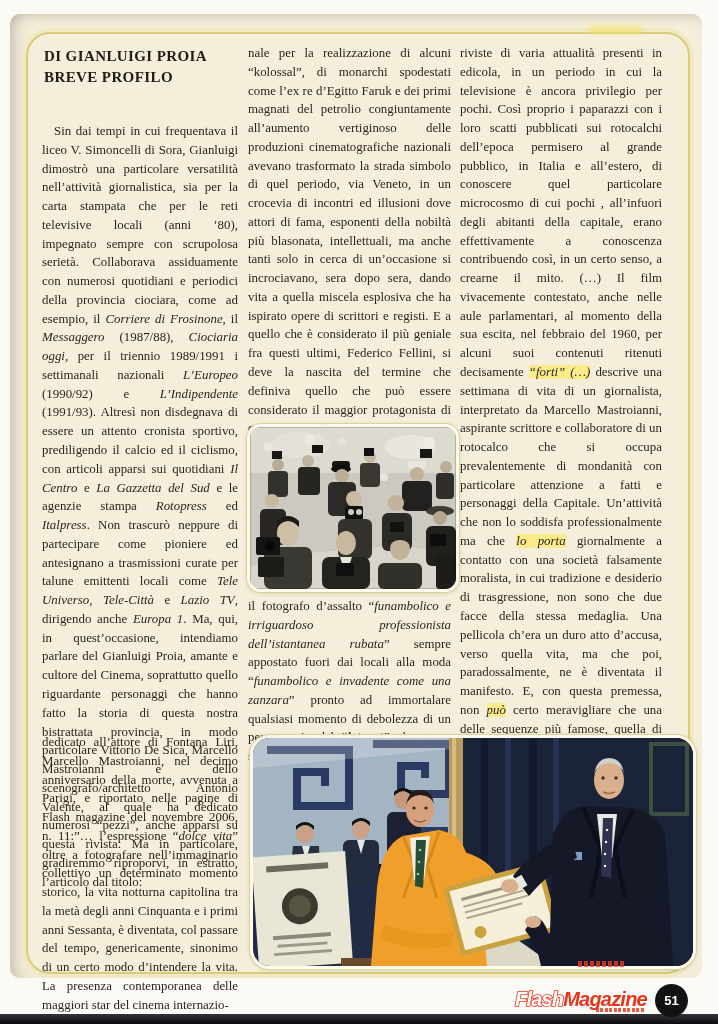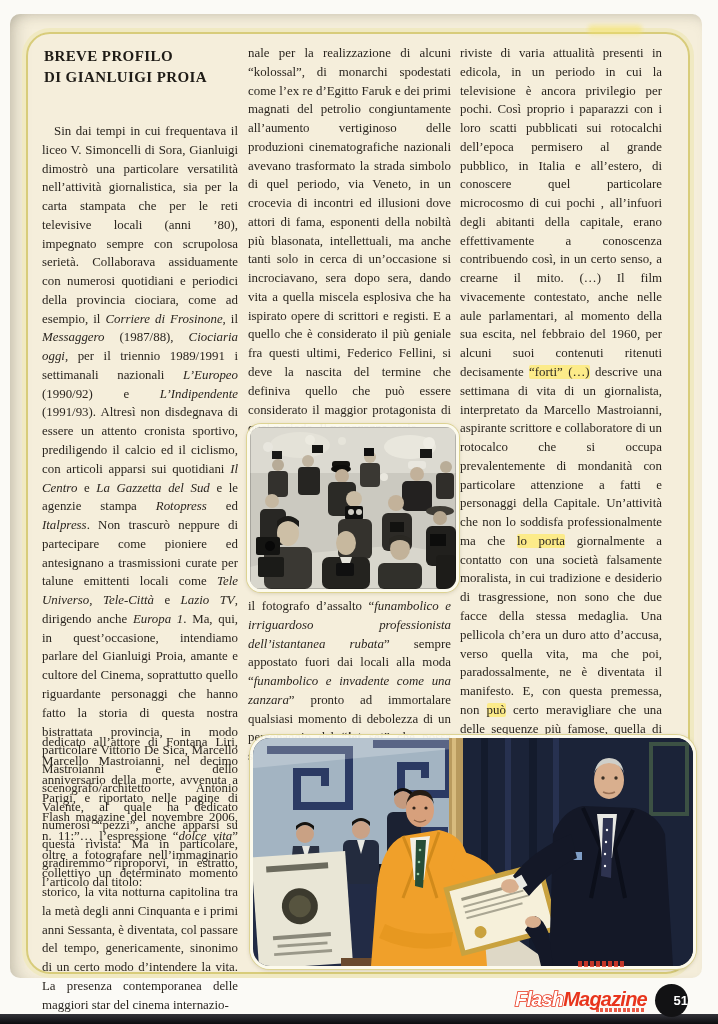--- a/index.html
+++ b/index.html
@@ -10,51 +10,51 @@
   .frame{position:absolute;left:26px;top:32px;width:660px;height:938px;border:2px solid #d8cc7a;
          border-radius:24px;box-shadow:0 0 0 4px #f0e9c2;}
   .smudge{position:absolute;left:588px;top:25px;width:54px;height:9px;background:#f6e468;opacity:.55;filter:blur(2px);border-radius:4px;}
 
   .title{position:absolute;left:44px;top:46px;width:200px;font-weight:bold;font-size:15px;line-height:1.4;letter-spacing:.4px;color:#1f1c17;}
   .col{position:absolute;text-align:justify;font-size:12.9px;line-height:1.455;color:#2b2620;}
   .col i{font-style:italic;font-family:Liberation Serif, serif;}
   .col b{font-weight:bold;margin-top:28px;}
   .indent{text-indent:12px;}
   .subtitle{position:absolute;left:44px;top:704px;width:196px;font-weight:bold;font-style:italic;font-size:13.2px;color:#1f1c17;}
-  .hl{background:rgba(255,233,94,.65);border-radius:2px;}
+  .hl{background:rgba(255,233,94,.65);border-radius:2px;font-style:italic;}
 
   .photo{position:absolute;border-radius:14px;overflow:hidden;border:3px solid rgba(252,250,238,.95);
          box-shadow:0 0 0 1px #ddd392, 0 1px 4px rgba(90,80,40,.25);}
   .photo svg{display:block;}
   #photo-award{border-radius:20px;}
 
   .credit{position:absolute;left:578px;top:961px;width:46px;height:6px;
           background:repeating-linear-gradient(90deg,#e03b28 0 4px, rgba(224,59,40,0) 4px 6px);opacity:.85;}
 
   .footer-bar{position:absolute;left:0;top:1014px;width:718px;height:10px;
               background:linear-gradient(#33333a,#0c0c0e);}
   .logo{position:absolute;left:514px;top:985px;width:152px;height:28px;text-align:center;}
   .logo-tagline{position:absolute;left:596px;top:1008px;width:48px;height:4px;
                 background:repeating-linear-gradient(90deg,#e8341c 0 3px, rgba(232,52,28,0) 3px 4.5px);opacity:.8;}
   .page-circle{position:absolute;left:655px;top:984px;width:33px;height:33px;border-radius:50%;
-               background:#121214;color:#fff;display:flex;align-items:center;justify-content:flex-end;
+               background:#121214;color:#fff;display:flex;align-items:center;justify-content:center;
                font-family:"Liberation Sans", sans-serif;font-weight:bold;font-size:13px;}
 </style>
 </head>
 <body>
 
 <div class="canvas">
 
   <div class="paper"></div>
   <div class="frame"></div>
   <div class="smudge"></div>
 
   <div class="title">
+    <div>DI GIANLUIGI PROIA</div>
     <div>BREVE PROFILO</div>
-    <div>DI GIANLUIGI PROIA</div>
   </div>
 
   <div class="col indent" style="left:42px;top:122px;width:196px;">Sin dai tempi in cui frequentava il liceo V. Simoncelli di Sora, Gianluigi dimostrò una particolare versatilità nell’attività giornalistica, sia per la carta stampata che per le reti televisive locali (anni ’80), impegnato sempre con scrupolosa serietà. Collaborava assiduamente con numerosi quotidiani e periodici della provincia ciociara, come ad esempio, il <i>Corriere di Frosinone</i>, il <i>Messaggero</i> (1987/88), <i>Ciociaria oggi</i>, per il triennio 1989/1991 i settimanali nazionali <i>L’Europeo</i> (1990/92) e <i>L’Indipendente</i> (1991/93). Altresì non disdegnava di essere un attento cronista sportivo, prediligendo il calcio ed il ciclismo, con articoli apparsi sui quotidiani <i>Il Centro</i> e <i>La Gazzetta del Sud</i> e le agenzie stampa <i>Rotopress</i> ed <i>Italpress</i>. Non trascurò neppure di partecipare come pioniere ed antesignano a trasmissioni curate per talune emittenti locali come <i>Tele Universo</i>, <i>Tele-Città</i> e <i>Lazio TV</i>, dirigendo anche <i>Europa 1</i>. Ma, qui, in quest’occasione, intendiamo parlare del Gianluigi Proia, amante e cultore del Cinema, soprattutto quello riguardante personaggi che hanno fatto la storia di questa nostra bistrattata provincia, in modo particolare Vittorio De Sica, Marcello Mastroianni e dello scenografo/architetto Antonio Valente, al quale ha dedicato numerosi “pezzi”, anche apparsi su questa rivista. Ma in particolare, gradiremmo riproporvi, in estratto, l’articolo dal titolo:</div>
 
 
   <div class="col" style="left:42px;top:733px;width:196px;">dedicato all’attore di Fontana Liri, Marcello Mastroianni, nel decimo anniversario della morte, avvenuta a Parigi, e riportato nelle pagine di Flash magazine del novembre 2006, n. 11:”… l’espressione “<i>dolce vita</i>” oltre a fotografare nell’immaginario collettivo un determinato momento storico, la vita notturna capitolina tra la metà degli anni Cinquanta e i primi anni Sessanta, è diventata, col passare del tempo, genericamente, sinonimo di un certo modo d’intendere la vita. La presenza contemporanea delle maggiori star del cinema internazio-</div>
 
   <div class="col" style="left:248px;top:44px;width:203px;">nale per la realizzazione di alcuni “kolossal”, di monarchi spodestati come l’ex re d’Egitto Faruk e dei primi magnati del petrolio congiuntamente all’aumento vertiginoso delle produzioni cinematografiche nazionali avevano  trasformato la strada simbolo di quel periodo, via Veneto, in un crocevia di incontri ed illusioni  dove attori di fama, esponenti della nobiltà più blasonata, intellettuali, ma anche tanti solo in cerca di un’occasione si incrociavano, sera dopo sera, dando  vita a quella miscela esplosiva che ha ispirato opere di scrittori e registi. E a quello che è considerato il più geniale fra questi ultimi, Federico Fellini, si deve la nascita del termine che definiva quello che può essere considerato il maggior protagonista di quel periodo. Il <b>paparazzo</b> ossia</div>
 
   <div class="col" style="left:248px;top:597px;width:203px;">il fotografo d’assalto “<i>funambolico e irriguardoso professionista dell’istantanea rubata</i>” sempre appostato fuori dai locali alla moda “<i>funambolico e invadente come una zanzara</i>” pronto ad immortalare qualsiasi momento di debolezza di un personaggio del “<b>jet set</b>” che possa suscitare l’attenzione delle numerose</div>

